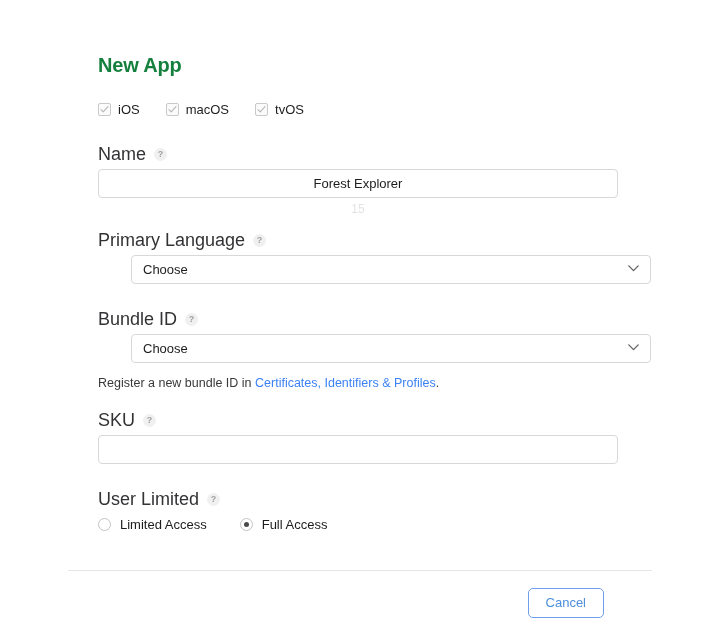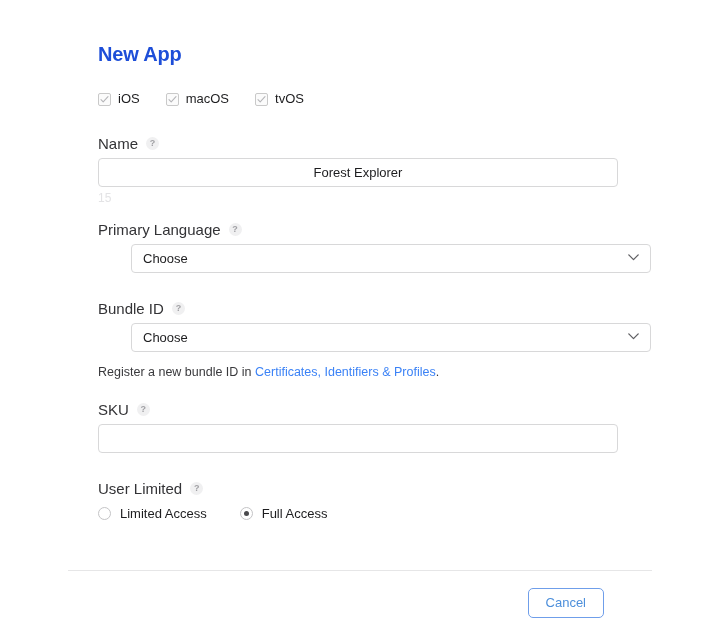--- a/index.html
+++ b/index.html
@@ -28,35 +28,34 @@
     left: 98px;
     top: 38px;
     width: 520px;
   }
 
   
   .title {
     font-size: 20px;
     font-weight: bold;
     letter-spacing: -0.2px;
-    color: #1d4ed8;
-    margin: 4px 0 26px 0;
+    color: #15803d;
+    margin: 15px 0 26px 0;
     line-height: 24px;
   }
 
   
   .platforms {
     display: flex;
     align-items: center;
     gap: 26px;
     margin-bottom: 30px;
   }
   .platform {
     display: flex;
-    align-items: center;
     gap: 7px;
     cursor: default;
   }
   .checkbox {
     width: 13px;
     height: 13px;
     border: 1px solid #c9c9c9;
     border-radius: 2px;
     background: #fbfbfb;
     position: relative;
@@ -80,21 +79,21 @@
   .field {
     margin-bottom: 0;
   }
   .field-label-row {
     display: flex;
     align-items: center;
     gap: 8px;
     margin-bottom: 7px;
   }
   .field-label {
-    font-size: 15px;
+    font-size: 18px;
     color: #333336;
     line-height: 15px;
   }
   .help-icon {
     width: 13px;
     height: 13px;
     border-radius: 50%;
     background: #f0f0f1;
     color: #a0a0a4;
     font-size: 9px;
@@ -117,21 +116,21 @@
     font-family: "Liberation Sans", sans-serif;
     font-size: 13px;
     color: #1d1d1f;
     padding: 0 11px;
     outline: none;
     text-align: center;
   }
   .text-input::placeholder { color: #b9b9bc; }
 
   .counter {
-    text-align: left;
+    text-align: center;
     font-size: 12px;
     color: #e3e3e5;
     line-height: 12px;
     margin-top: 5px;
     width: 520px;
     letter-spacing: 0.2px;
   }
 
   
   .select-wrap {

